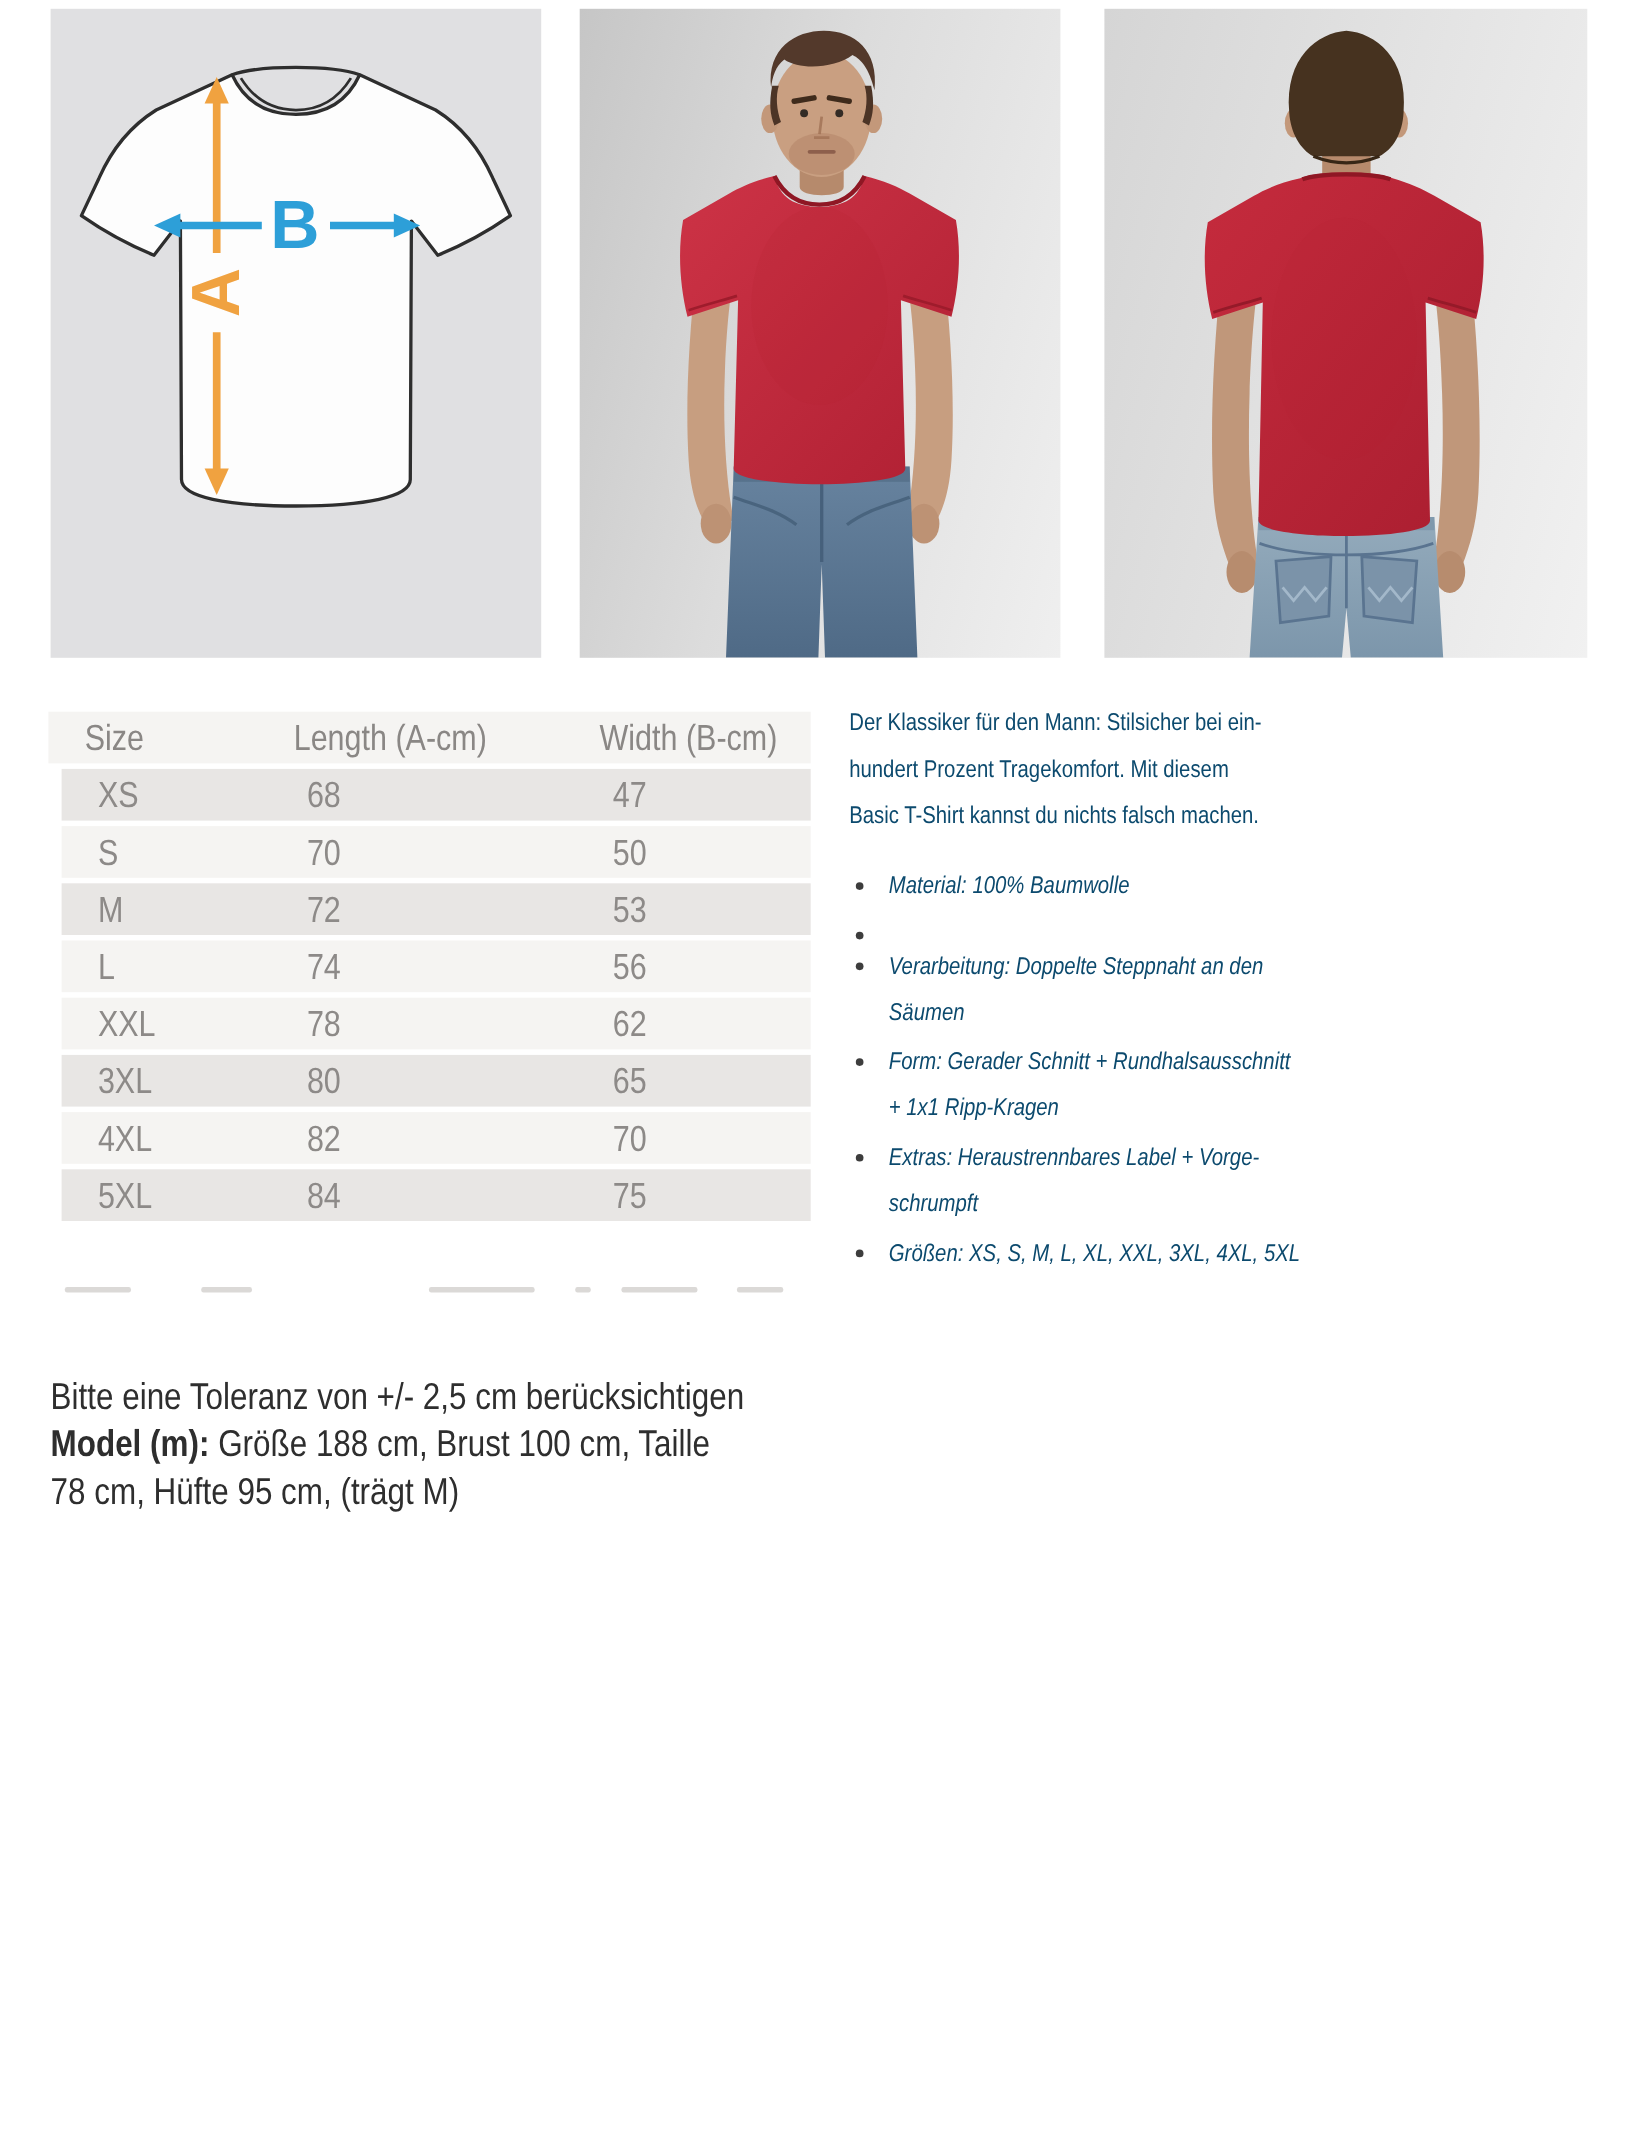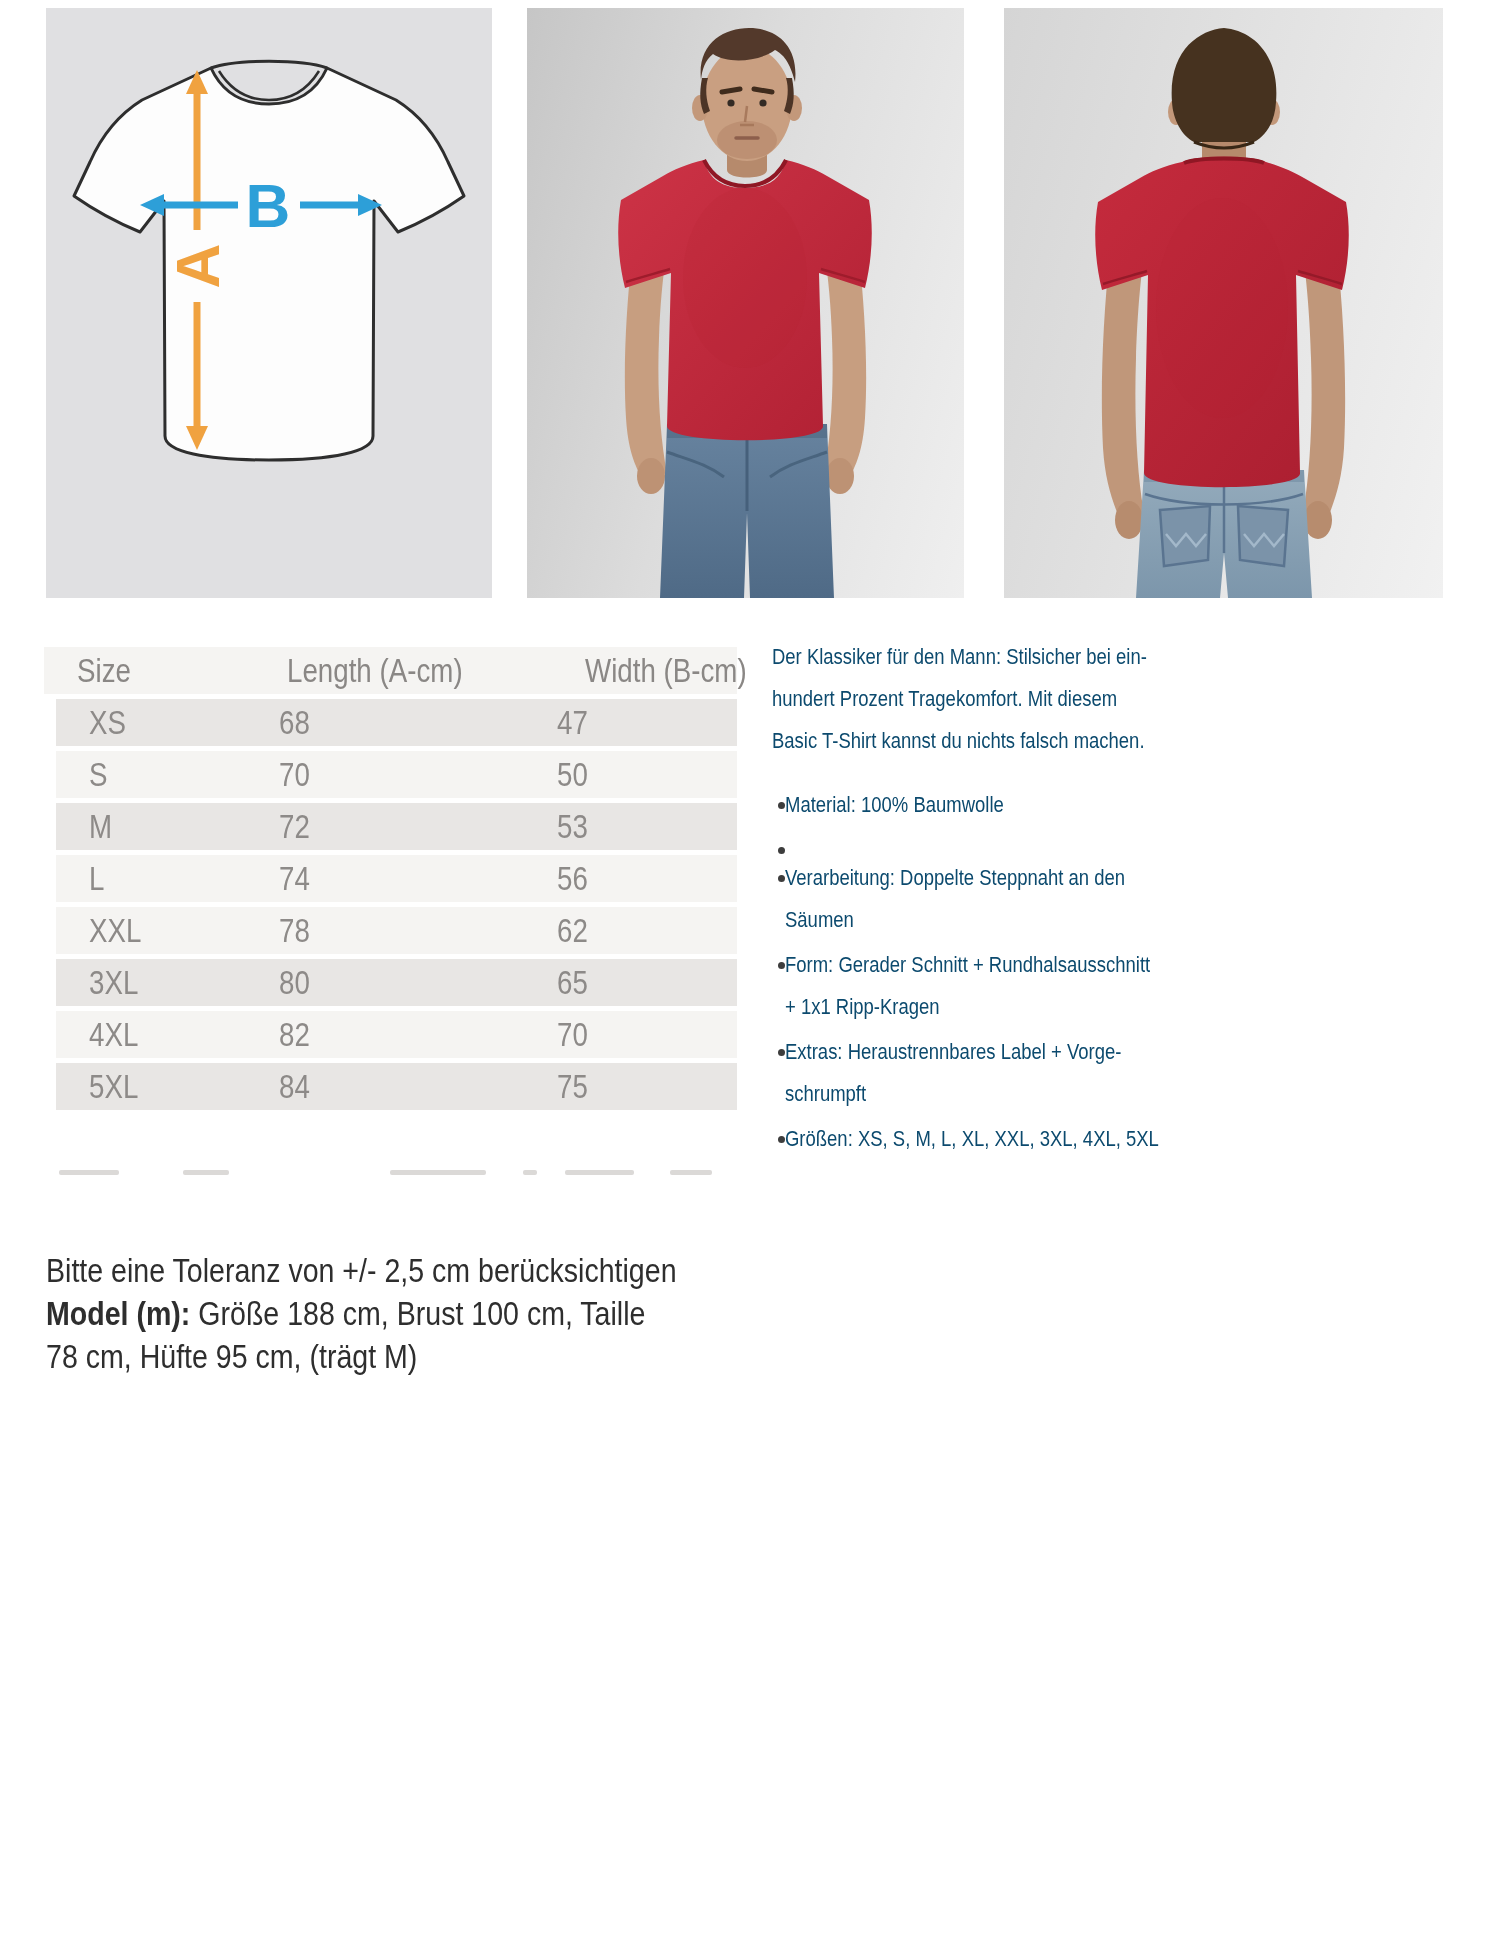--- a/index.html
+++ b/index.html
@@ -15,38 +15,38 @@
   #back-box{left:1004px; width:439px;
     background:linear-gradient(105deg,#d5d5d5 0%,#e3e3e3 50%,#f1f1f1 100%);}
   .imgbox svg{display:block; width:100%; height:100%;}
 
   
   .size-table{position:absolute; left:44px; top:647px; width:693px;
     font-size:33px; color:#8d8a88;}
   .thead,.trow{display:grid; grid-template-columns:223px 278px 1fr;
     align-items:center; height:47px;}
   .thead{background:#f5f4f2; color:#8a8musicians785;}
-  .thead{color:#8a8785;gap:20px;}
+  .thead{color:#8a8785;}
   .trow{margin-top:5px;margin-left:12px;}
   .trow.dark{background:#e8e6e4;}
   .trow.light{background:#f5f4f2;}
   .c1{padding-left:33px;}
   .cond{display:inline-block; transform:scaleX(0.84); transform-origin:0 50%; white-space:nowrap;}
   .cropped-row{position:absolute; left:44px; top:1170px; width:693px; height:6px;}
   .cropped-row i{position:absolute; top:0; height:5px; background:#dbd9d7; border-radius:2px;}
 
   
   .description{position:absolute; left:772px; top:636px; width:660px;
     font-size:22px; color:#0c4a6e;}
   .iline,.bline{line-height:42px; display:block;}
   .bullets{margin-top:22px;}
   .bullet-item{display:flex; margin-bottom:3px;}
   .dot{flex:none; width:7px; height:7px; border-radius:50%; background:#3d3d3d;
     margin:18px 0 0 6px;}
-  .bullet-content{}
+  .bullet-content{margin-left:23px;font-style:italic;}
 
   
   .notes{position:absolute; left:46px; top:1249px; width:720px;
     font-size:34px; color:#2e2e2e;}
   .nline{line-height:43px; display:block;}
   .notes strong{font-weight:bold;}
 </style>
 </head>
 <body>
 

